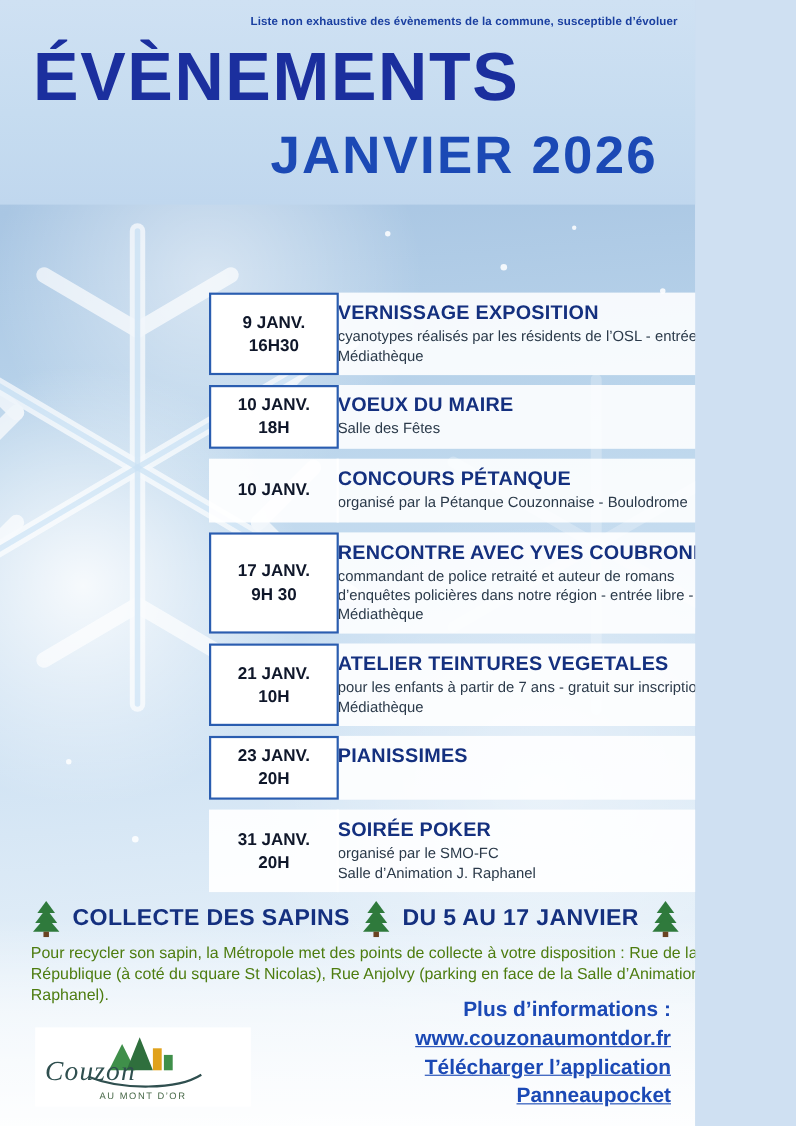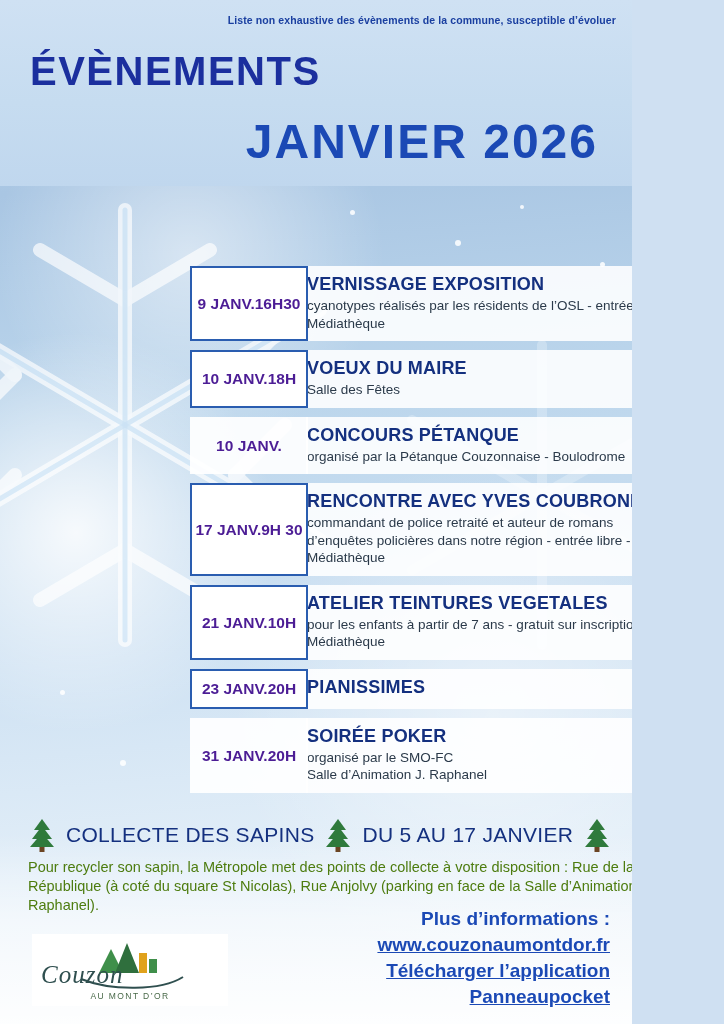--- a/index.html
+++ b/index.html
@@ -52,21 +52,21 @@
     background:linear-gradient(180deg,#cfe1f3 0%, #c6dcf0 55%, #c0d7ee 100%);
   }
   .disclaimer{
     position:absolute;top:14px;right:16px;
     font-size:10.5px;font-weight:bold;color:#1a3fa0;
     letter-spacing:.1px;
     text-align:right;
   }
   .title-main{
     position:absolute;left:30px;top:40px;
-    font-size:40px;line-height:62px;
+    font-size:62px;line-height:62px;
     font-weight:bold;color:#1b2f9e;
     letter-spacing:1.5px;
   }
   .title-sub{
     position:absolute;right:34px;top:118px;
     font-size:48px;line-height:48px;
     font-weight:bold;color:#1b49b5;
     letter-spacing:2px;
   }
   
@@ -76,26 +76,26 @@
   .event{
     position:relative;
     margin-bottom:9px;
     display:flex;
     align-items:stretch;
   }
   .date-box{
     flex:0 0 118px;
     background:#ffffff;
     border:2px solid #2a5db0;
-    color:#4c1d95;
+    color:#0f172a;
     font-weight:bold;
     font-size:15.5px;
     line-height:21px;
     display:flex;
-    flex-direction:row;
+    flex-direction:column;
     align-items:center;
     justify-content:center;
     text-align:center;
     padding:6px 2px;
     box-sizing:border-box;
     z-index:2;
   }
   .date-box.plain{
     border:none;
     background:rgba(255,255,255,0.92);
@@ -119,21 +119,21 @@
     color:#2b3a4a;
     font-size:13.5px;
     line-height:17.5px;
   }
   
   .collecte{
     position:absolute;left:28px;top:818px;width:668px;
   }
   .collecte-head{
     display:flex;align-items:center;gap:10px;
-    color:#14307f;font-weight:normal;font-size:21px;
+    color:#14307f;font-weight:bold;font-size:21px;
     letter-spacing:.3px;
   }
   .tree{
     display:inline-block;width:28px;height:34px;position:relative;flex:0 0 auto;
   }
   .collecte-body{
     margin-top:6px;
     color:#4d7c0f;
     font-size:14.5px;
     line-height:19px;

